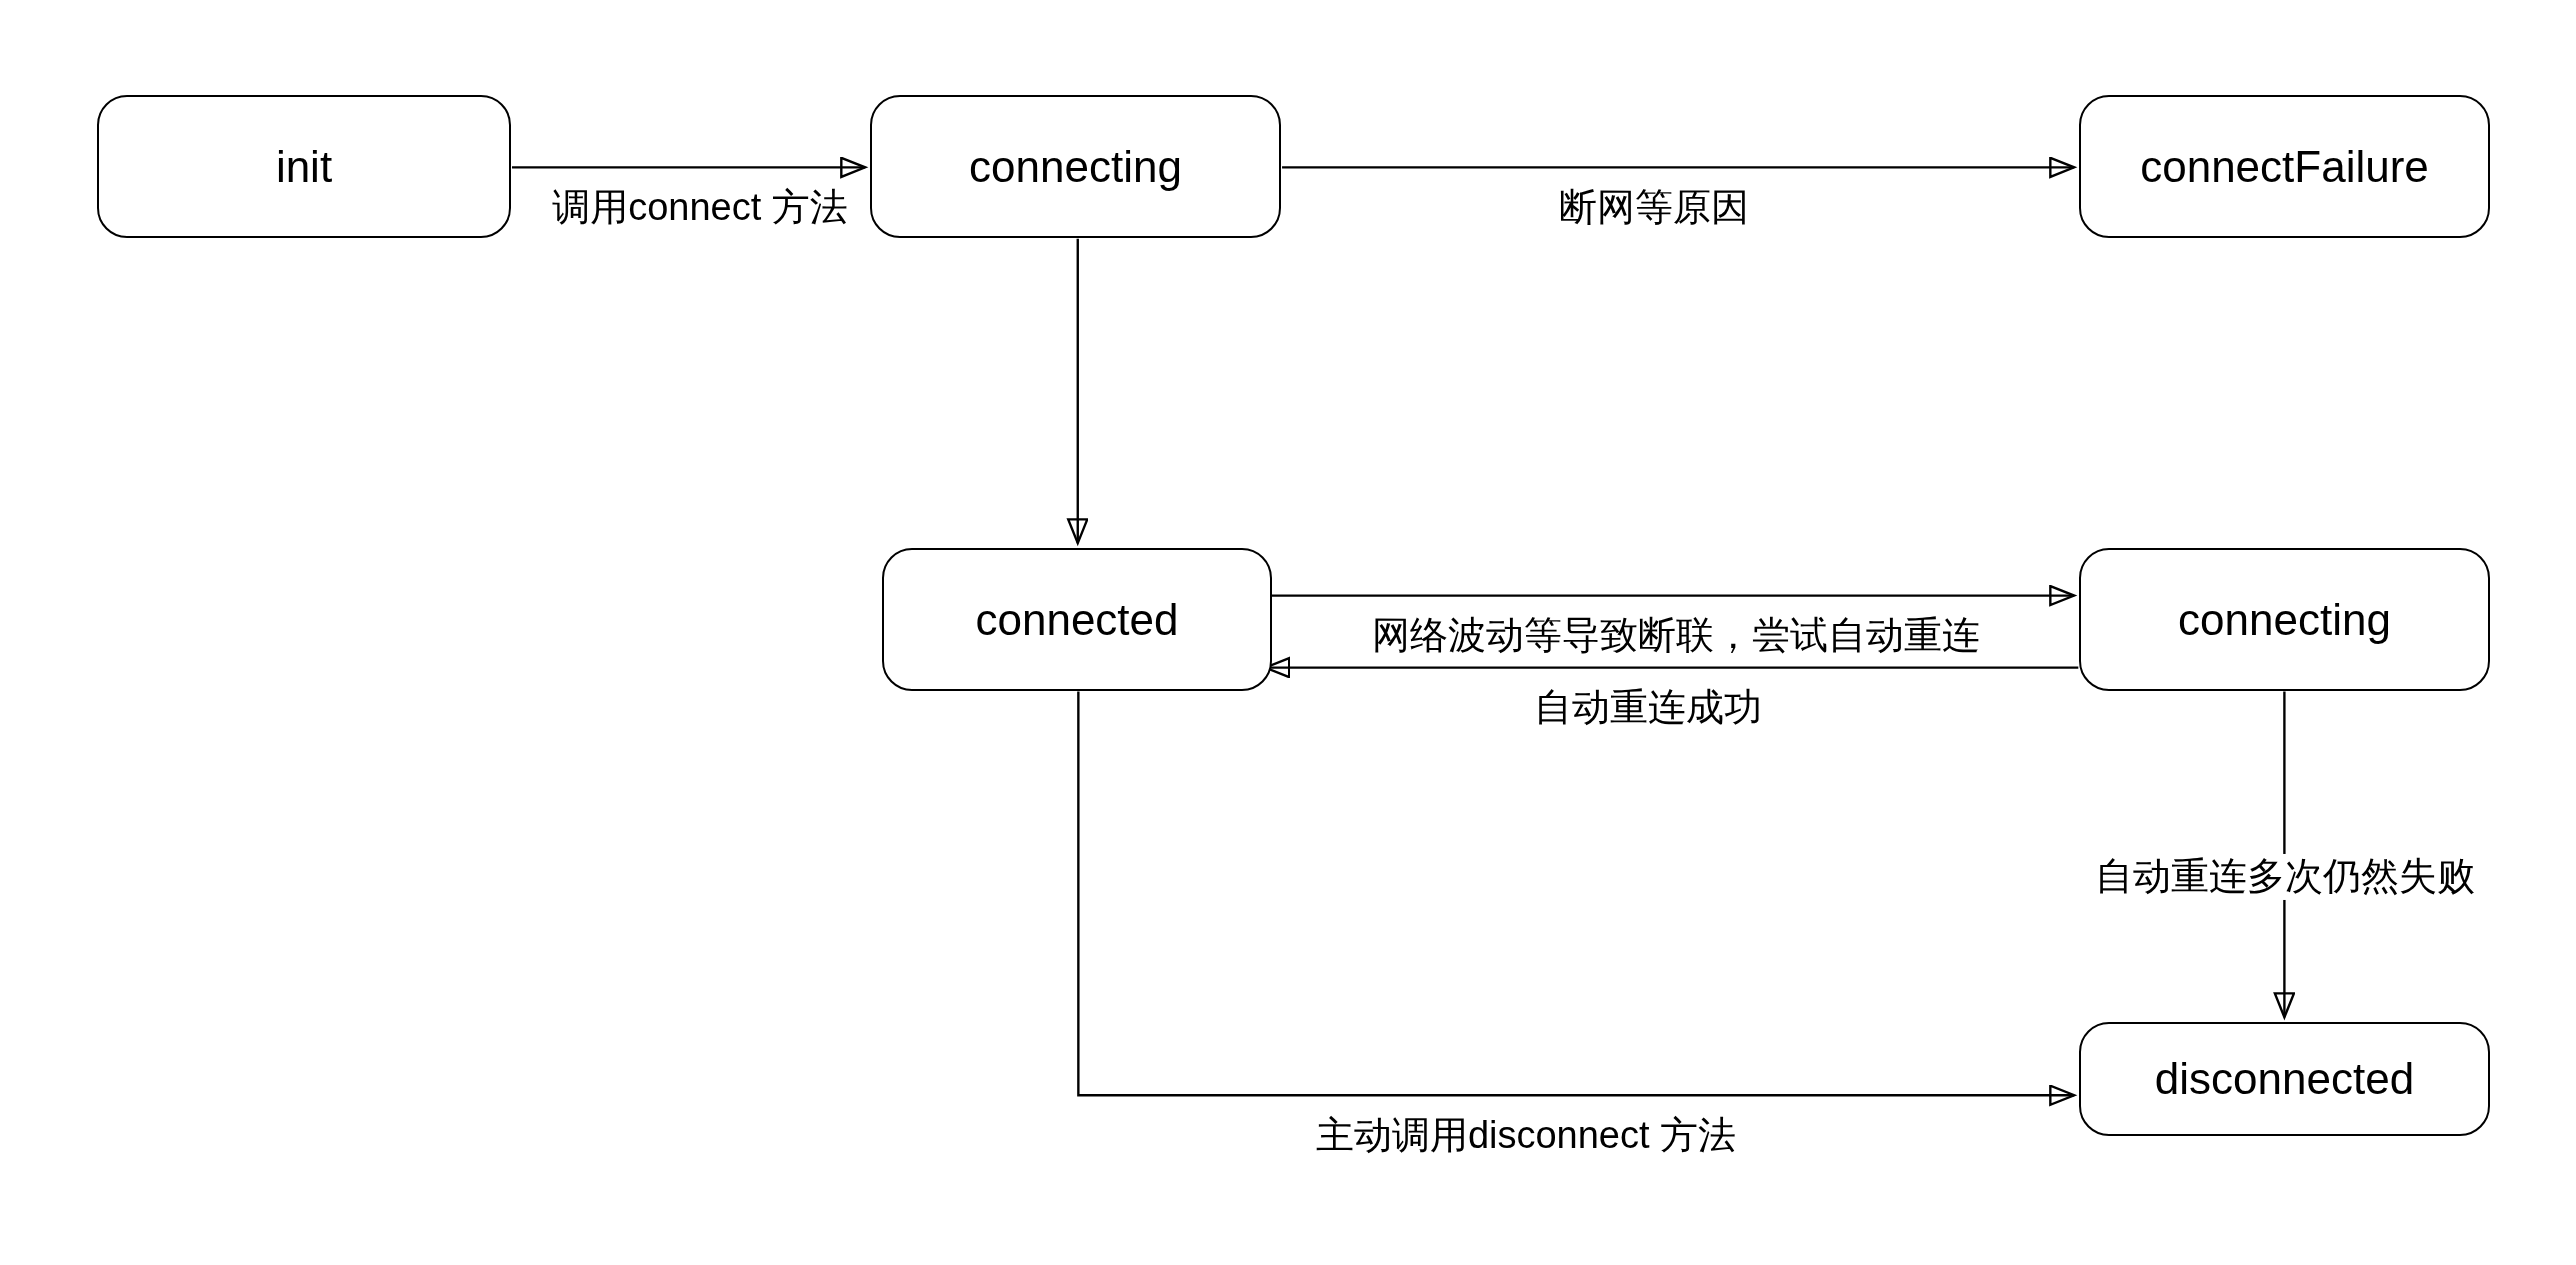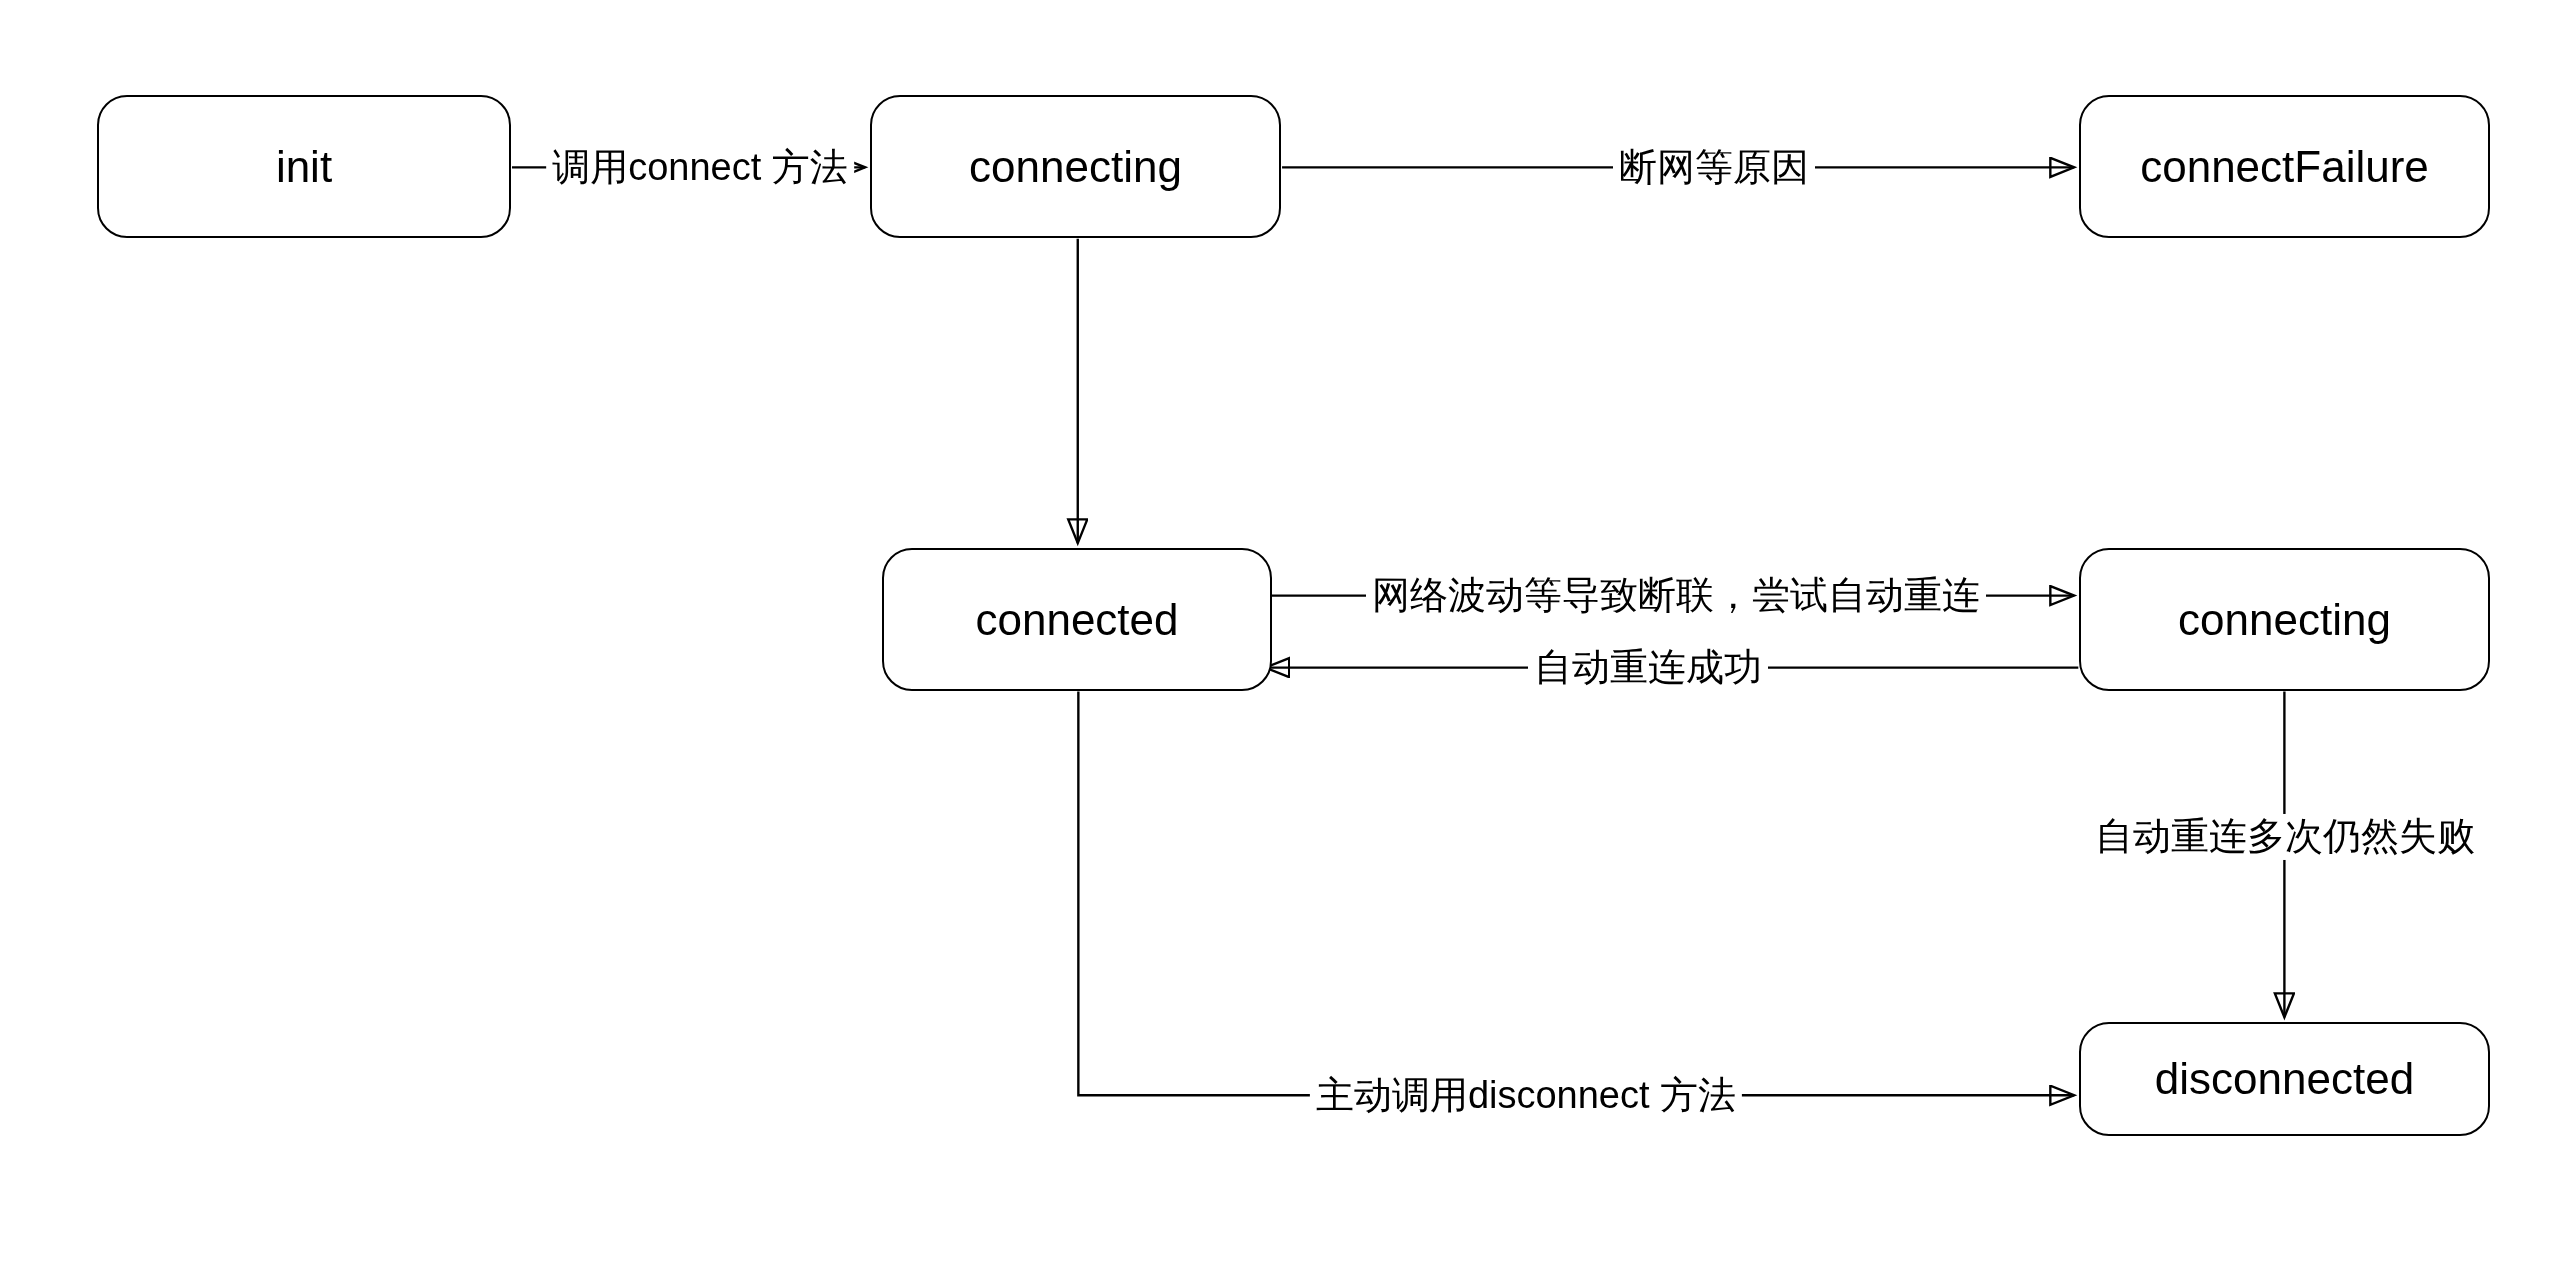--- a/index.html
+++ b/index.html
@@ -48,23 +48,24 @@
   .node-connecting-2    { left: 2079px; top: 548px;  width: 411px; height: 143px; }
   .node-disconnected    { left: 2079px; top: 1022px; width: 411px; height: 114px; }
   .edge-label {
     position: absolute;
     transform: translate(-50%, -50%);
     background: #ffffff;
     font-size: 38px;
     line-height: 1.15;
     padding: 1.2px 6px;
     white-space: nowrap;
+    margin-top: 40px;
   }
   .label-e1 { left: 700px; top: 168px; }
-  .label-e2 { left: 1714px; top: 168px; }
+  .label-e2 { left: 1654px; top: 168px; }
   .label-e4 { left: 1676px; top: 596px; }
   .label-e5 { left: 1648px; top: 668px; text-align: right; }
   .label-e6 { left: 2285px; top: 837px; }
   .label-e7 { left: 1526px; top: 1096px; }
 </style>
 </head>
 <body>
 
 <div class="canvas">
 

